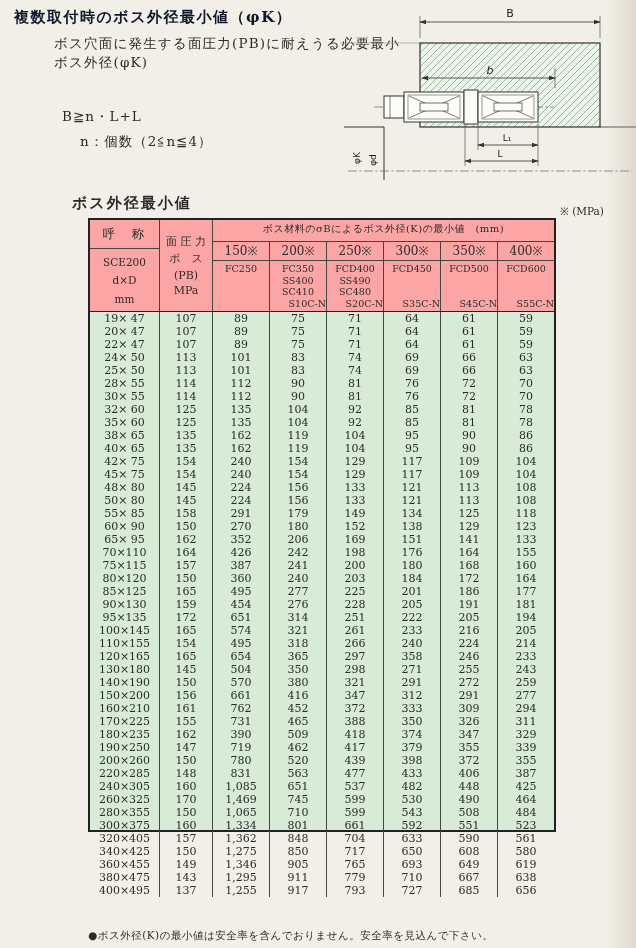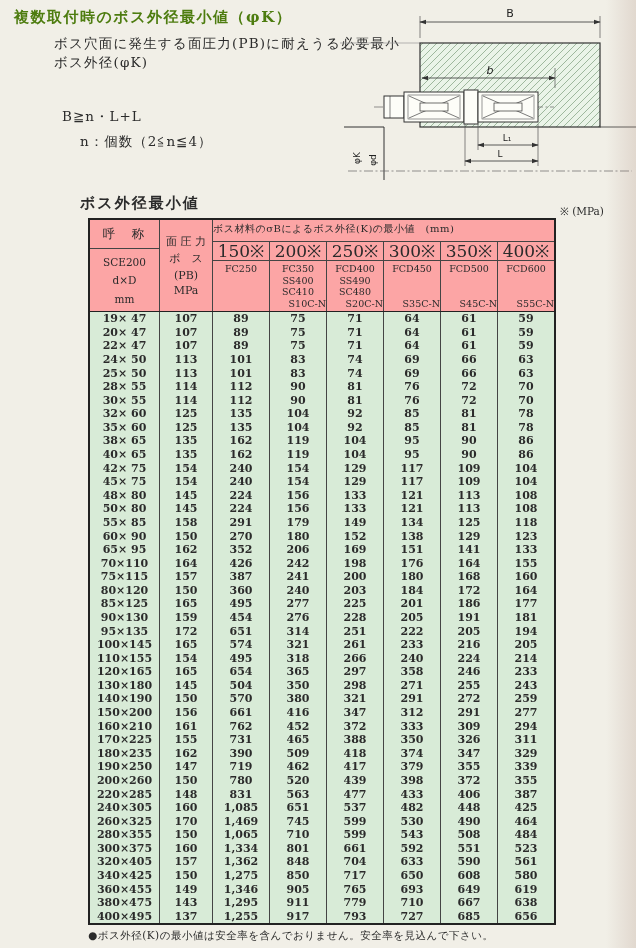--- a/index.html
+++ b/index.html
@@ -9,31 +9,31 @@
     font-family:"DejaVu Serif","Liberation Serif",serif;
     color:#2b2b2b;
   }
   .page::after{
     content:"";position:absolute;top:0;right:0;width:30px;height:100%;
     background:linear-gradient(to right, rgba(0,0,0,0), rgba(168,134,120,0.22));
     pointer-events:none;
   }
   .main-title{
     position:absolute;left:14px;top:8px;
-    font-size:15px;font-weight:bold;color:#4d7c0f;letter-spacing:1.5px;
+    font-size:15px;font-weight:bold;color:#0f172a;letter-spacing:1.5px;
   }
   .intro{position:absolute;left:18px;top:34px;font-size:13.5px;line-height:19px;letter-spacing:1.2px;margin-left:36px;}
   .formula{position:absolute;left:62px;top:108px;font-size:13.5px;letter-spacing:1px;}
   .formula-note{margin-top:7px;padding-left:18px;}
   .diagram{position:absolute;left:340px;top:0;width:296px;height:185px;}
   .dim{font-size:11px;fill:#222;font-family:"DejaVu Sans","Liberation Sans",sans-serif;}
   .dim.ital{font-style:italic;}
   .dim.small{font-size:9px;}
 
-  .table-title{position:absolute;left:80px;top:194px;font-size:15px;font-weight:bold;letter-spacing:2px;}
+  .table-title{position:absolute;left:72px;top:194px;font-size:15px;font-weight:bold;letter-spacing:2px;}
   .unit-note{position:absolute;left:560px;top:204px;font-size:10.5px;}
 
   .btable{
     position:absolute;left:88px;top:218px;width:468px;
     border:2px solid #222;box-sizing:border-box;background:#fca5a5;
   }
   .thead{display:flex;height:92px;border-bottom:1.5px solid #222;box-sizing:border-box;}
   .c0{width:70px;}
   .c1{width:53px;}
   .c2,.c3,.c4,.c5,.c6{width:57px;}
@@ -41,28 +41,28 @@
   .bR{border-right:1px solid #444;box-sizing:border-box;}
   .h-col0{display:flex;flex-direction:column;}
   .h-name{height:29px;line-height:28px;text-align:center;border-bottom:1px solid #444;
     font-size:12.5px;letter-spacing:2px;box-sizing:border-box;}
   .h-sub{flex:1;display:flex;flex-direction:column;justify-content:space-evenly;
     font-size:10.5px;text-align:center;}
   .h-pressure{display:flex;flex-direction:column;justify-content:space-evenly;
     font-size:11px;text-align:center;padding:11px 0;box-sizing:border-box;}
   .h-right{flex:1;display:flex;flex-direction:column;}
   .h-span{height:28px;line-height:17px;border-bottom:1px solid #444;
-    font-size:10px;box-sizing:border-box;letter-spacing:0.5px;}
+    font-size:10px;text-align:center;box-sizing:border-box;letter-spacing:0.5px;}
   .h-strengths{height:20px;border-bottom:1px solid #444;display:flex;box-sizing:border-box;}
-  .hs{line-height:18px;text-align:center;font-size:17px;box-sizing:border-box;}
+  .hs{line-height:18px;text-align:center;font-size:12px;box-sizing:border-box;}
   .h-materials{flex:1;display:flex;}
   .mat-cell{display:flex;flex-direction:column;font-size:9.5px;line-height:11.8px;
     text-align:center;padding:2px 0 1px;box-sizing:border-box;}
   .mat-bottom{margin-top:auto;text-align:right;}
-  .tbody{height:611px;display:flex;flex-direction:column;background:#d8ebd7;font-weight:bold;}
+  .tbody{height:518px;display:flex;flex-direction:column;background:#d8ebd7;}
   .trow{flex:1;display:flex;}
   .tcell{display:flex;align-items:center;justify-content:center;font-size:11px;
     box-sizing:border-box;}
   .tcell.c0{white-space:pre;}
   .footnote{position:absolute;left:88px;top:929px;font-size:10.5px;letter-spacing:0.5px;}
 </style>
 </head>
 <body>
 
 <div class="page">

